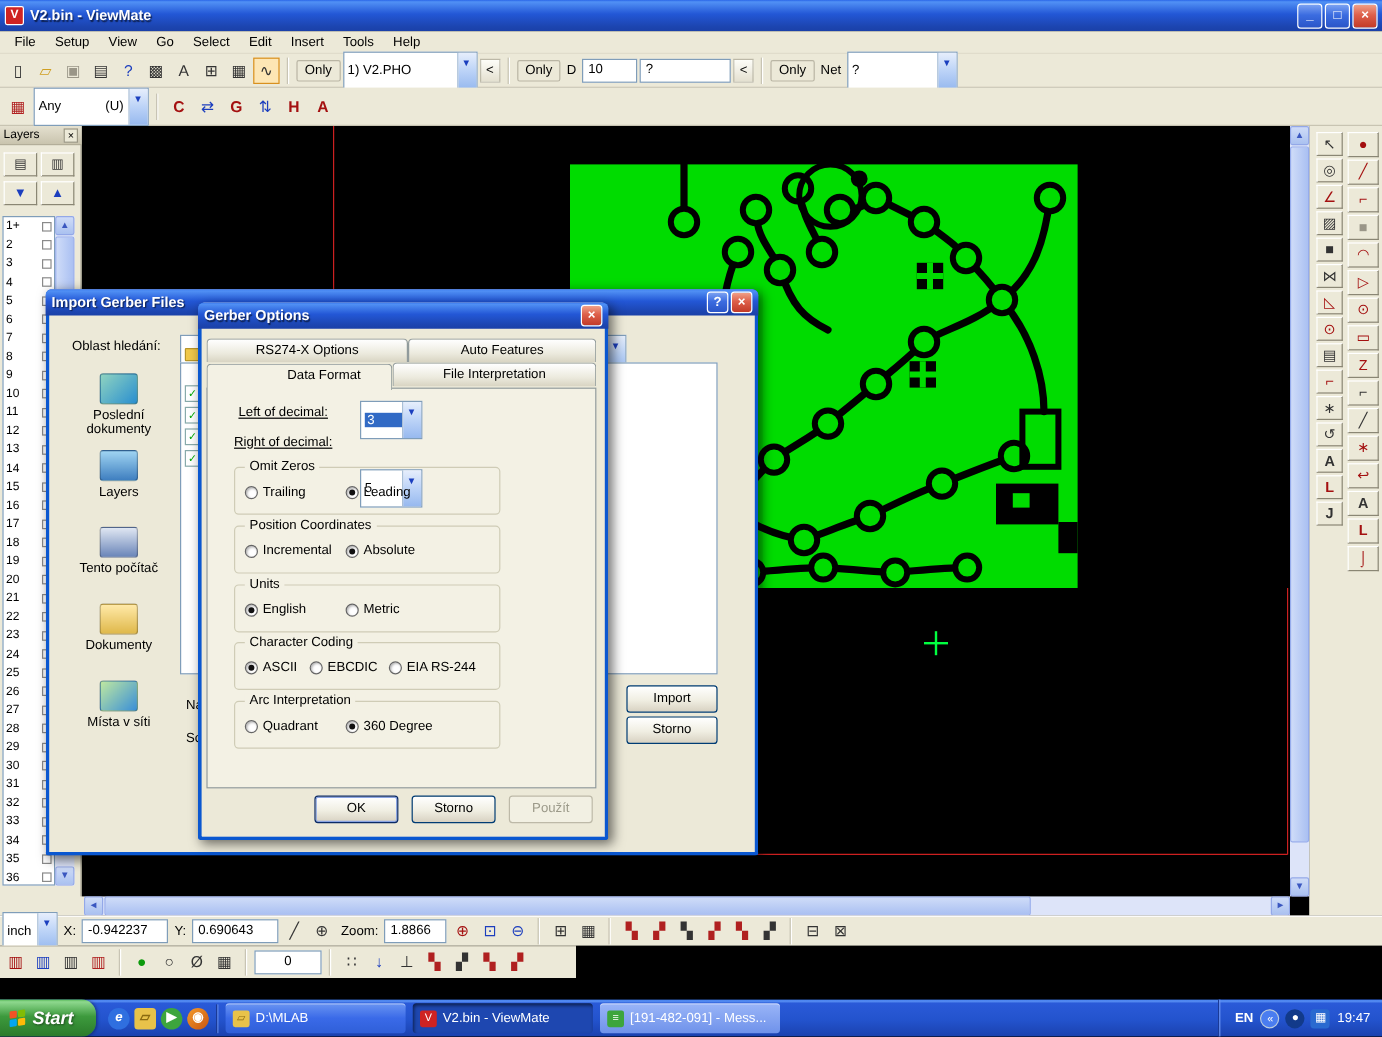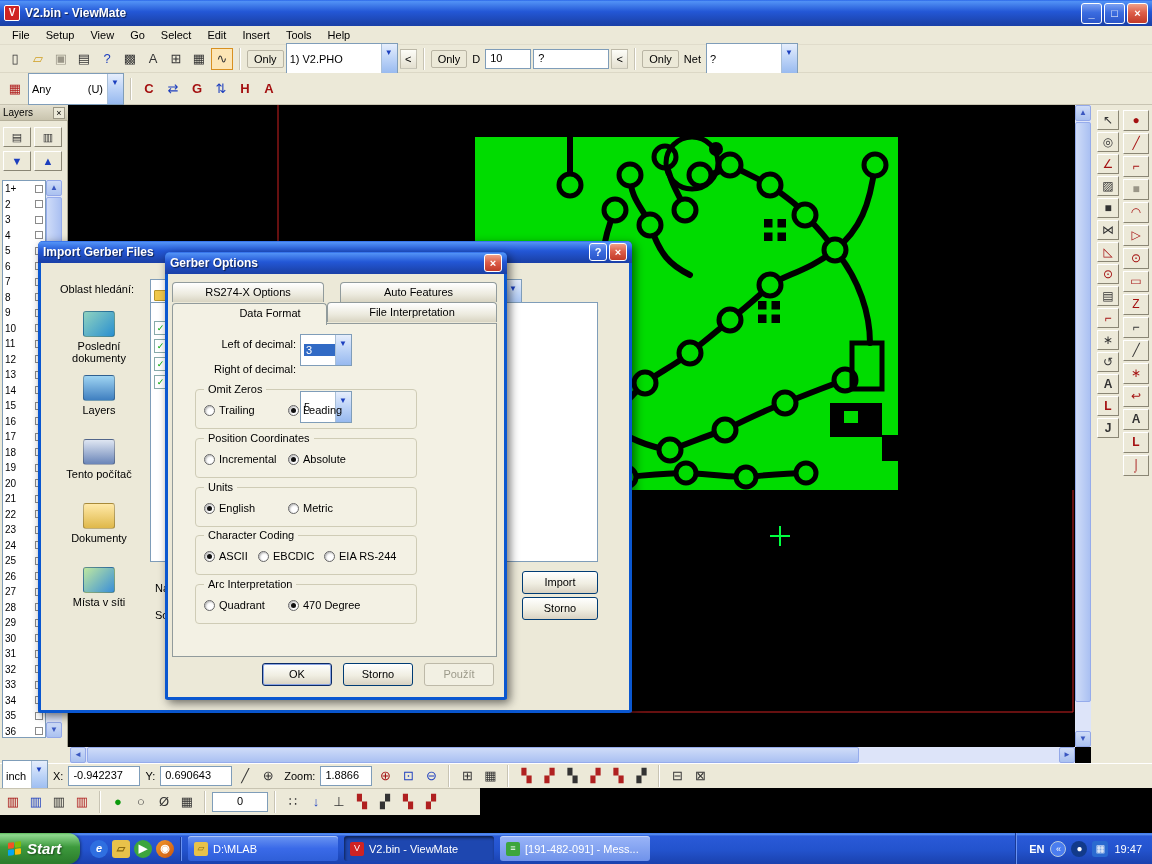--- a/index.html
+++ b/index.html
@@ -106,21 +106,21 @@
   .tabpanel { position:absolute; border:1px solid #919b9c; background:#f3f1e4; z-index:3; }
   .grp { position:absolute; left:27px; width:222px; height:40px; border:1px solid #cfccb6; border-radius:4px; }
   .grp-title { position:absolute; top:-7px; left:8px; background:#f3f1e4; padding:0 4px; }
   .ropt { position:absolute; top:14px; display:flex; align-items:center; white-space:nowrap; }
   .radio { display:inline-block; width:11px; height:11px; border-radius:50%; background:#fff; border:1px solid #666; box-shadow:inset 1px 1px 2px rgba(0,0,0,.3); margin-right:4px; position:relative; flex:none; }
   .radio.checked::after { content:""; position:absolute; left:2px; top:2px; width:5px; height:5px; border-radius:50%; background:#111; }
   .pbtn { position:absolute; width:70px; height:23px; border:1px solid #003c74; border-radius:3px; text-align:center; line-height:21px;
           background:linear-gradient(180deg,#ffffff,#f0eee2 55%,#d8d2c2); }
   .pbtn.default { border:1px solid #0a2a66; box-shadow:inset 0 0 0 1px #8aa4e2; }
   .pbtn.disabled { color:#9c9a8a; background:#f2f0e3; border-color:#bdb9a8; box-shadow:none; }
-  .field-lbl { position:absolute; text-align:right; }
+  .field-lbl { position:absolute; text-align:center;text-decoration:underline; }
 
   .place-item { width:94px; height:64px; text-align:center; padding-top:4px; }
   .place-icon { display:block; width:32px; height:26px; border-radius:3px; margin:0 auto 3px; border:1px solid rgba(0,0,0,.25); }
   [data-name="recent-documents-icon"] { background:linear-gradient(135deg,#8fd3c0,#2a8fd0); }
   [data-name="desktop-icon"] { background:linear-gradient(180deg,#9fd4f2,#3f7fc0); }
   [data-name="documents-icon"] { background:linear-gradient(180deg,#ffe9a8,#dfb84a); }
   [data-name="my-computer-icon"] { background:linear-gradient(180deg,#dfe6f2,#6a85b8); }
   [data-name="network-places-icon"] { background:linear-gradient(135deg,#bfe8a0,#3a8fd8); }
   .file-ic { position:absolute; width:13px; height:14px; background:#fff; border:1px solid #8aa; color:#0a0; font-size:9px; line-height:12px; text-align:center; }
   .mini-folder { width:14px; height:11px; background:#f0c84a; border:1px solid #b8962a; border-radius:1px; margin-right:4px; flex:none; }
@@ -668,21 +668,21 @@
     <span class="abs" style="left:114px;top:368px" data-name="file-type-label">So</span>
     <span class="pbtn" style="left:481px;top:330px;width:76px" data-name="import-button">Import</span>
     <span class="pbtn" style="left:481px;top:356px;width:76px" data-name="storno-button">Storno</span>
   </div>
 
   <div class="dlg" style="left:165px;top:252px;width:342px;height:448px;z-index:30" data-name="gerber-options-dialog">
     <div class="dlg-title blue-grad" style="width:342px" data-name="gerber-options-titlebar">
       <span class="dlg-title-text" data-name="gerber-options-title">Gerber Options</span>
       <span class="xbtn" style="margin-left:auto" data-name="gerber-close-button">×</span>
     </div>
-    <span class="tab" style="left:4px;top:30px;width:152px" data-name="tab-rs274x-options">RS274-X Options</span>
+    <span class="tab" style="left:4px;top:30px;width:168px" data-name="tab-rs274x-options">RS274-X Options</span>
     <span class="tab" style="left:172px;top:30px;width:157px" data-name="tab-auto-features">Auto Features</span>
     <span class="tab active" style="left:4px;top:51px;width:155px" data-name="tab-data-format">Data Format</span>
     <span class="tab" style="left:159px;top:50px;width:170px" data-name="tab-file-interpretation">File Interpretation</span>
     <div class="tabpanel" style="left:4px;top:71px;width:325px;height:334px" data-name="data-format-tab-panel"></div>
 
     <span class="field-lbl" style="left:8px;top:86px;width:120px;z-index:5" data-name="left-of-decimal-label">Left of decimal:</span>
     <span class="combo abs" style="left:132px;top:82px;width:52px;z-index:5" data-name="left-of-decimal-combobox">
       <span class="combo-text sel-blue">3</span>
       <span class="combo-btn" data-name="chevron-down-icon"></span>
     </span>
@@ -741,21 +741,21 @@
         </label>
     </div>
     <div class="grp" style="top:332px;z-index:5" data-name="arc-interpretation-group">
       <span class="grp-title">Arc Interpretation</span>
       <label class="ropt" style="left:8px" data-name="radio-quadrant">
           <span class="radio"></span>
           <span>Quadrant</span>
         </label>
       <label class="ropt" style="left:92px" data-name="radio-360-degree">
           <span class="radio checked"></span>
-          <span>470 Degree</span>
+          <span>360 Degree</span>
         </label>
     </div>
 
     <span class="pbtn default" style="left:94px;top:411px" data-name="ok-button">OK</span>
     <span class="pbtn" style="left:175px;top:411px" data-name="cancel-button">Storno</span>
     <span class="pbtn disabled" style="left:256px;top:411px" data-name="apply-button">Použít</span>
   </div>
 
   <div class="abs taskbar" data-name="taskbar">
     <div class="start-btn" data-name="start-button">

